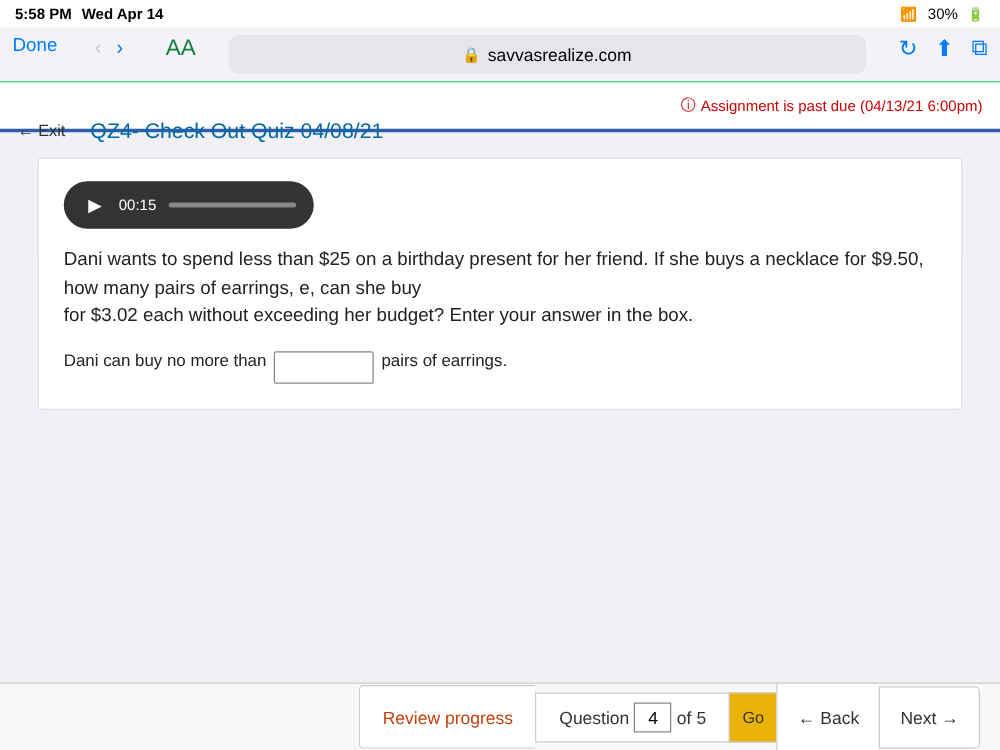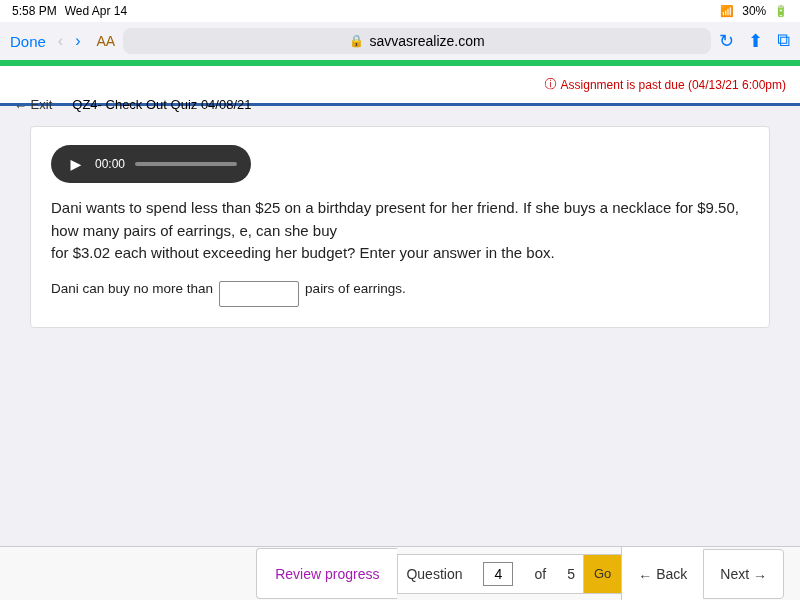--- a/index.html
+++ b/index.html
@@ -16,54 +16,53 @@
     .status-bar {
       background: #fff;
       display: flex;
       justify-content: space-between;
       align-items: center;
       padding: 4px 12px;
       font-size: 12px;
       color: #000;
       height: 22px;
     }
-    .status-left { display: flex; gap: 8px; align-items: flex-end; font-weight: 400; }
+    .status-left { display: flex; gap: 8px; align-items: flex-end; font-weight: 700; }
     .status-right { display: flex; gap: 8px; align-items: center; font-size: 12px; }
     .wifi-icon, .battery-icon { font-size: 11px; }
 
     
     .browser-bar {
       background: #f2f2f7;
       display: flex;
-      align-items: center;
       padding: 6px 10px;
-      gap: 8px;
+      gap: 26px;
       height: 44px;
-      border-bottom: 6px solid #22c55e;
+      border-bottom: 1px solid #22c55e;
     }
     .browser-done {
       color: #007aff;
       font-size: 15px;
       font-weight: 400;
       cursor: pointer;
     }
     .browser-nav {
       display: flex;
       gap: 4px;
     }
     .nav-arrow {
       color: #007aff;
       font-size: 16px;
       padding: 2px 4px;
       cursor: pointer;
     }
     .nav-arrow.disabled { color: #c7c7cc; cursor: default; }
     .browser-aa {
-      color: #a16207;
-      font-size: 14px;
+      color: #15803d;
+      font-size: 18px;
       cursor: pointer;
       margin-left: 4px;
     }
     .browser-url-bar {
       flex: 1;
       background: #e5e5ea;
       border-radius: 8px;
       display: flex;
       align-items: center;
       justify-content: center;
@@ -93,22 +92,22 @@
     }
     .quiz-exit {
       display: flex;
       align-items: center;
       gap: 4px;
       color: #333;
       font-size: 13px;
       cursor: pointer;
     }
     .quiz-title {
-      font-size: 13px;
-      color: #000000;
+      font-size: 17px;
+      color: #0369a1;
     }
     .quiz-overdue {
       font-size: 12px;
       color: #cc0000;
       display: flex;
       align-items: center;
       gap: 4px;
     }
 
     
@@ -210,40 +209,40 @@
       justify-content: flex-end;
       padding: 0 16px;
       gap: 0;
     }
     .bottom-btn {
       border: 1px solid #ccc;
       background: #fff;
       padding: 10px 18px;
       font-size: 14px;
       cursor: pointer;
-      color: #a21caf;
+      color: #c2410c;
       height: 51px;
       display: flex;
       align-items: center;
       gap: 6px;
     }
     .bottom-btn.review {
       border-right: none;
       border-radius: 4px 0 0 4px;
     }
     .question-counter {
       border: 1px solid #ccc;
       border-right: none;
       background: #fff;
-      padding: 10px 8px;
-      font-size: 14px;
-      height: 40px;
-      display: flex;
-      align-items: center;
-      gap: 21px;
+      padding: 10px 18px;
+      font-size: 14px;
+      height: 40px;
+      display: flex;
+      align-items: center;
+      gap: 4px;
       color: #333;
     }
     .question-num-input {
       width: 30px;
       height: 24px;
       border: 1px solid #888;
       text-align: center;
       font-size: 14px;
       background: #fff;
     }
@@ -328,21 +327,21 @@
     <span>ⓘ</span>
     <span>Assignment is past due (04/13/21 6:00pm)</span>
   </div>
 </div>
 
 <div class="main-content">
   <div class="question-card">
 
     <div class="audio-player">
       <button class="play-btn">▶</button>
-      <span class="audio-time">00:00</span>
+      <span class="audio-time">00:15</span>
       <div class="audio-progress-bar">
         <div class="audio-progress-fill"></div>
       </div>
     </div>
 
     <div class="question-text">
       <span>Dani wants to spend less than $25 on a birthday present for her friend. If she buys a necklace for $9.50, how many pairs of earrings, e, can she buy</span><br>
       <span>for $3.02 each without exceeding her budget? Enter your answer in the box.</span>
     </div>
 

